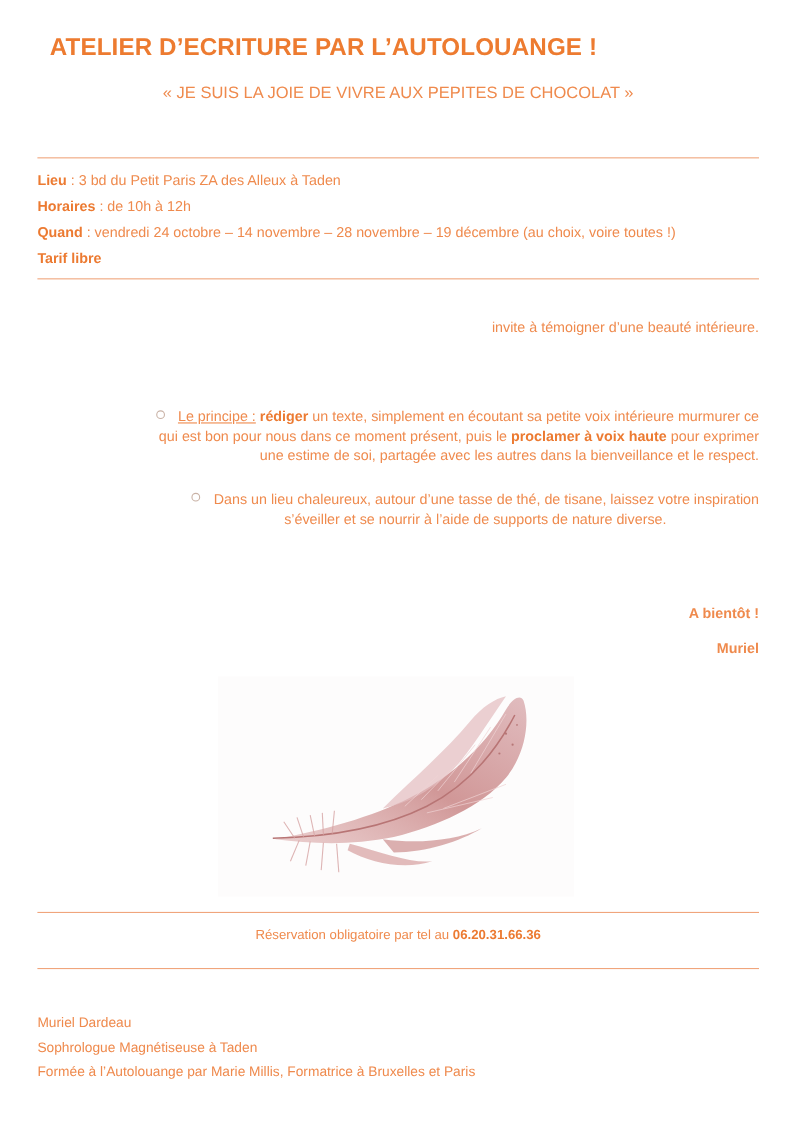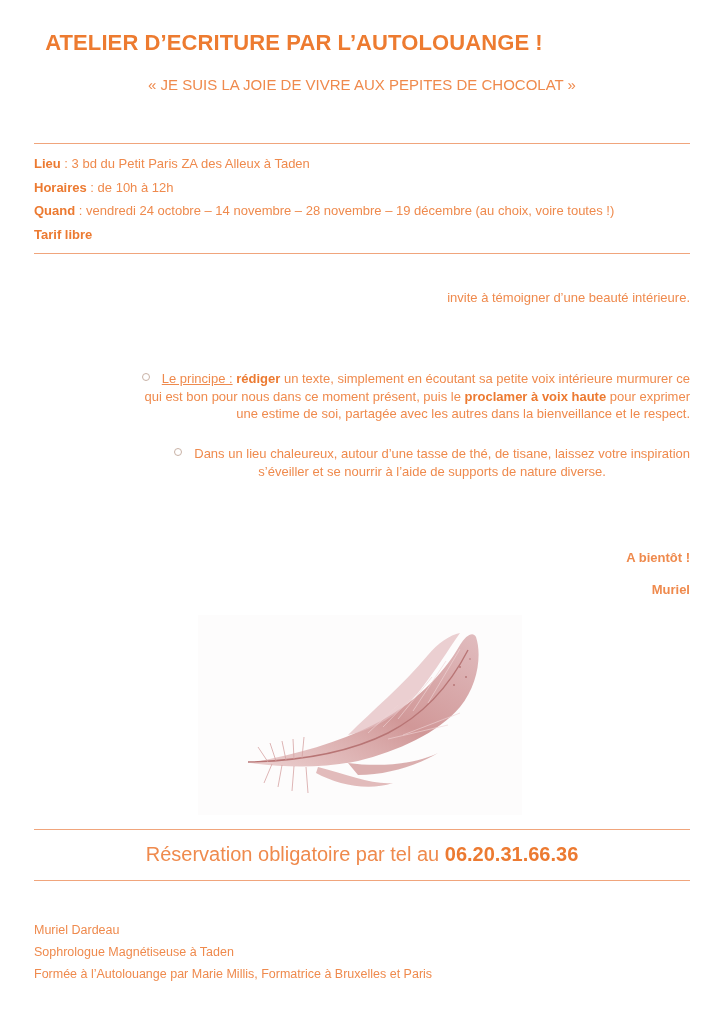--- a/index.html
+++ b/index.html
@@ -66,21 +66,21 @@
     font-weight: bold;
   }
   .feather-box {
     left: 198px; top: 615px;
     width: 324px; height: 200px;
     background: #fdfcfc;
   }
   .reservation {
     left: 0; width: 724px; top: 843px;
     text-align: center;
-    font-size: 20px;
+    font-size: 12px;
     color: #ef8a4d;
   }
   .reservation b { color: #ec7a31; }
   .footer {
     left: 34px; top: 919px;
     font-size: 12.5px;
     line-height: 22px;
     color: #ef8a4d;
   }
 </style>

